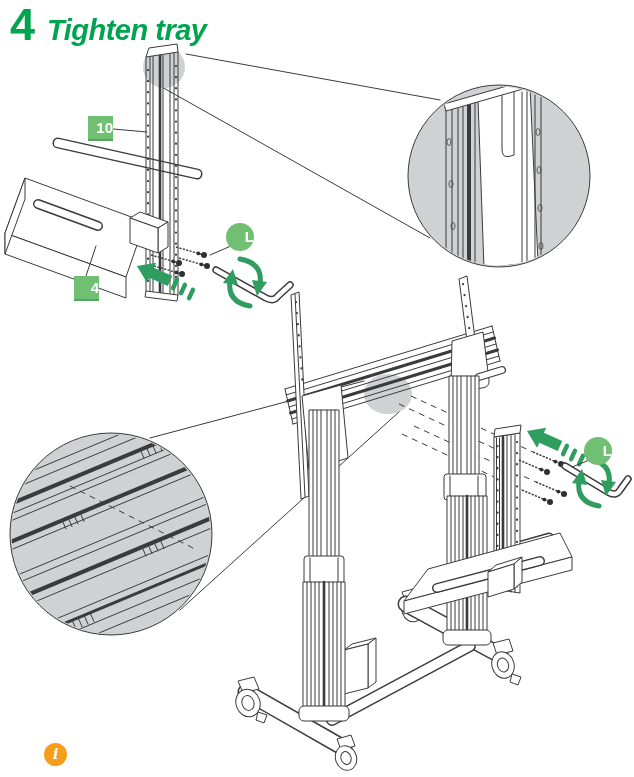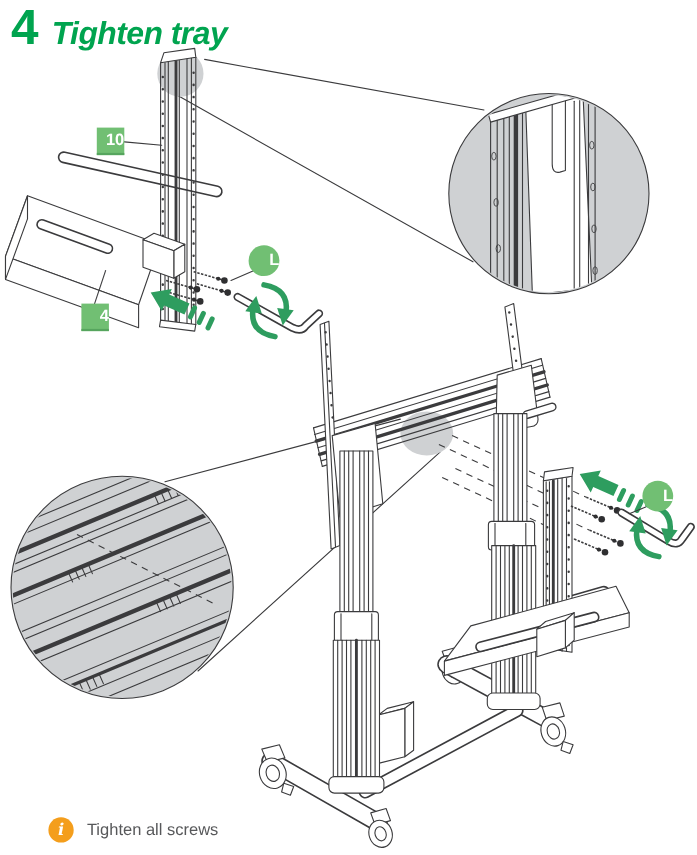--- a/index.html
+++ b/index.html
@@ -407,16 +407,15 @@
   </svg>
   </div>
 
   <div class="badge" style="left:88px;top:116px;">10</div>
   <div class="badge" style="left:74px;top:276px;">4</div>
   <div class="badge badge-circle" style="left:226px;top:223px;">L</div>
   <div class="badge badge-circle" style="left:584px;top:437px;">L</div>
 
   <div class="note">
     <div class="note-icon">i</div>
-    <span class="note-text">Tighten all screws</span>
   </div>
 
 </div>
 
 </body></html>

